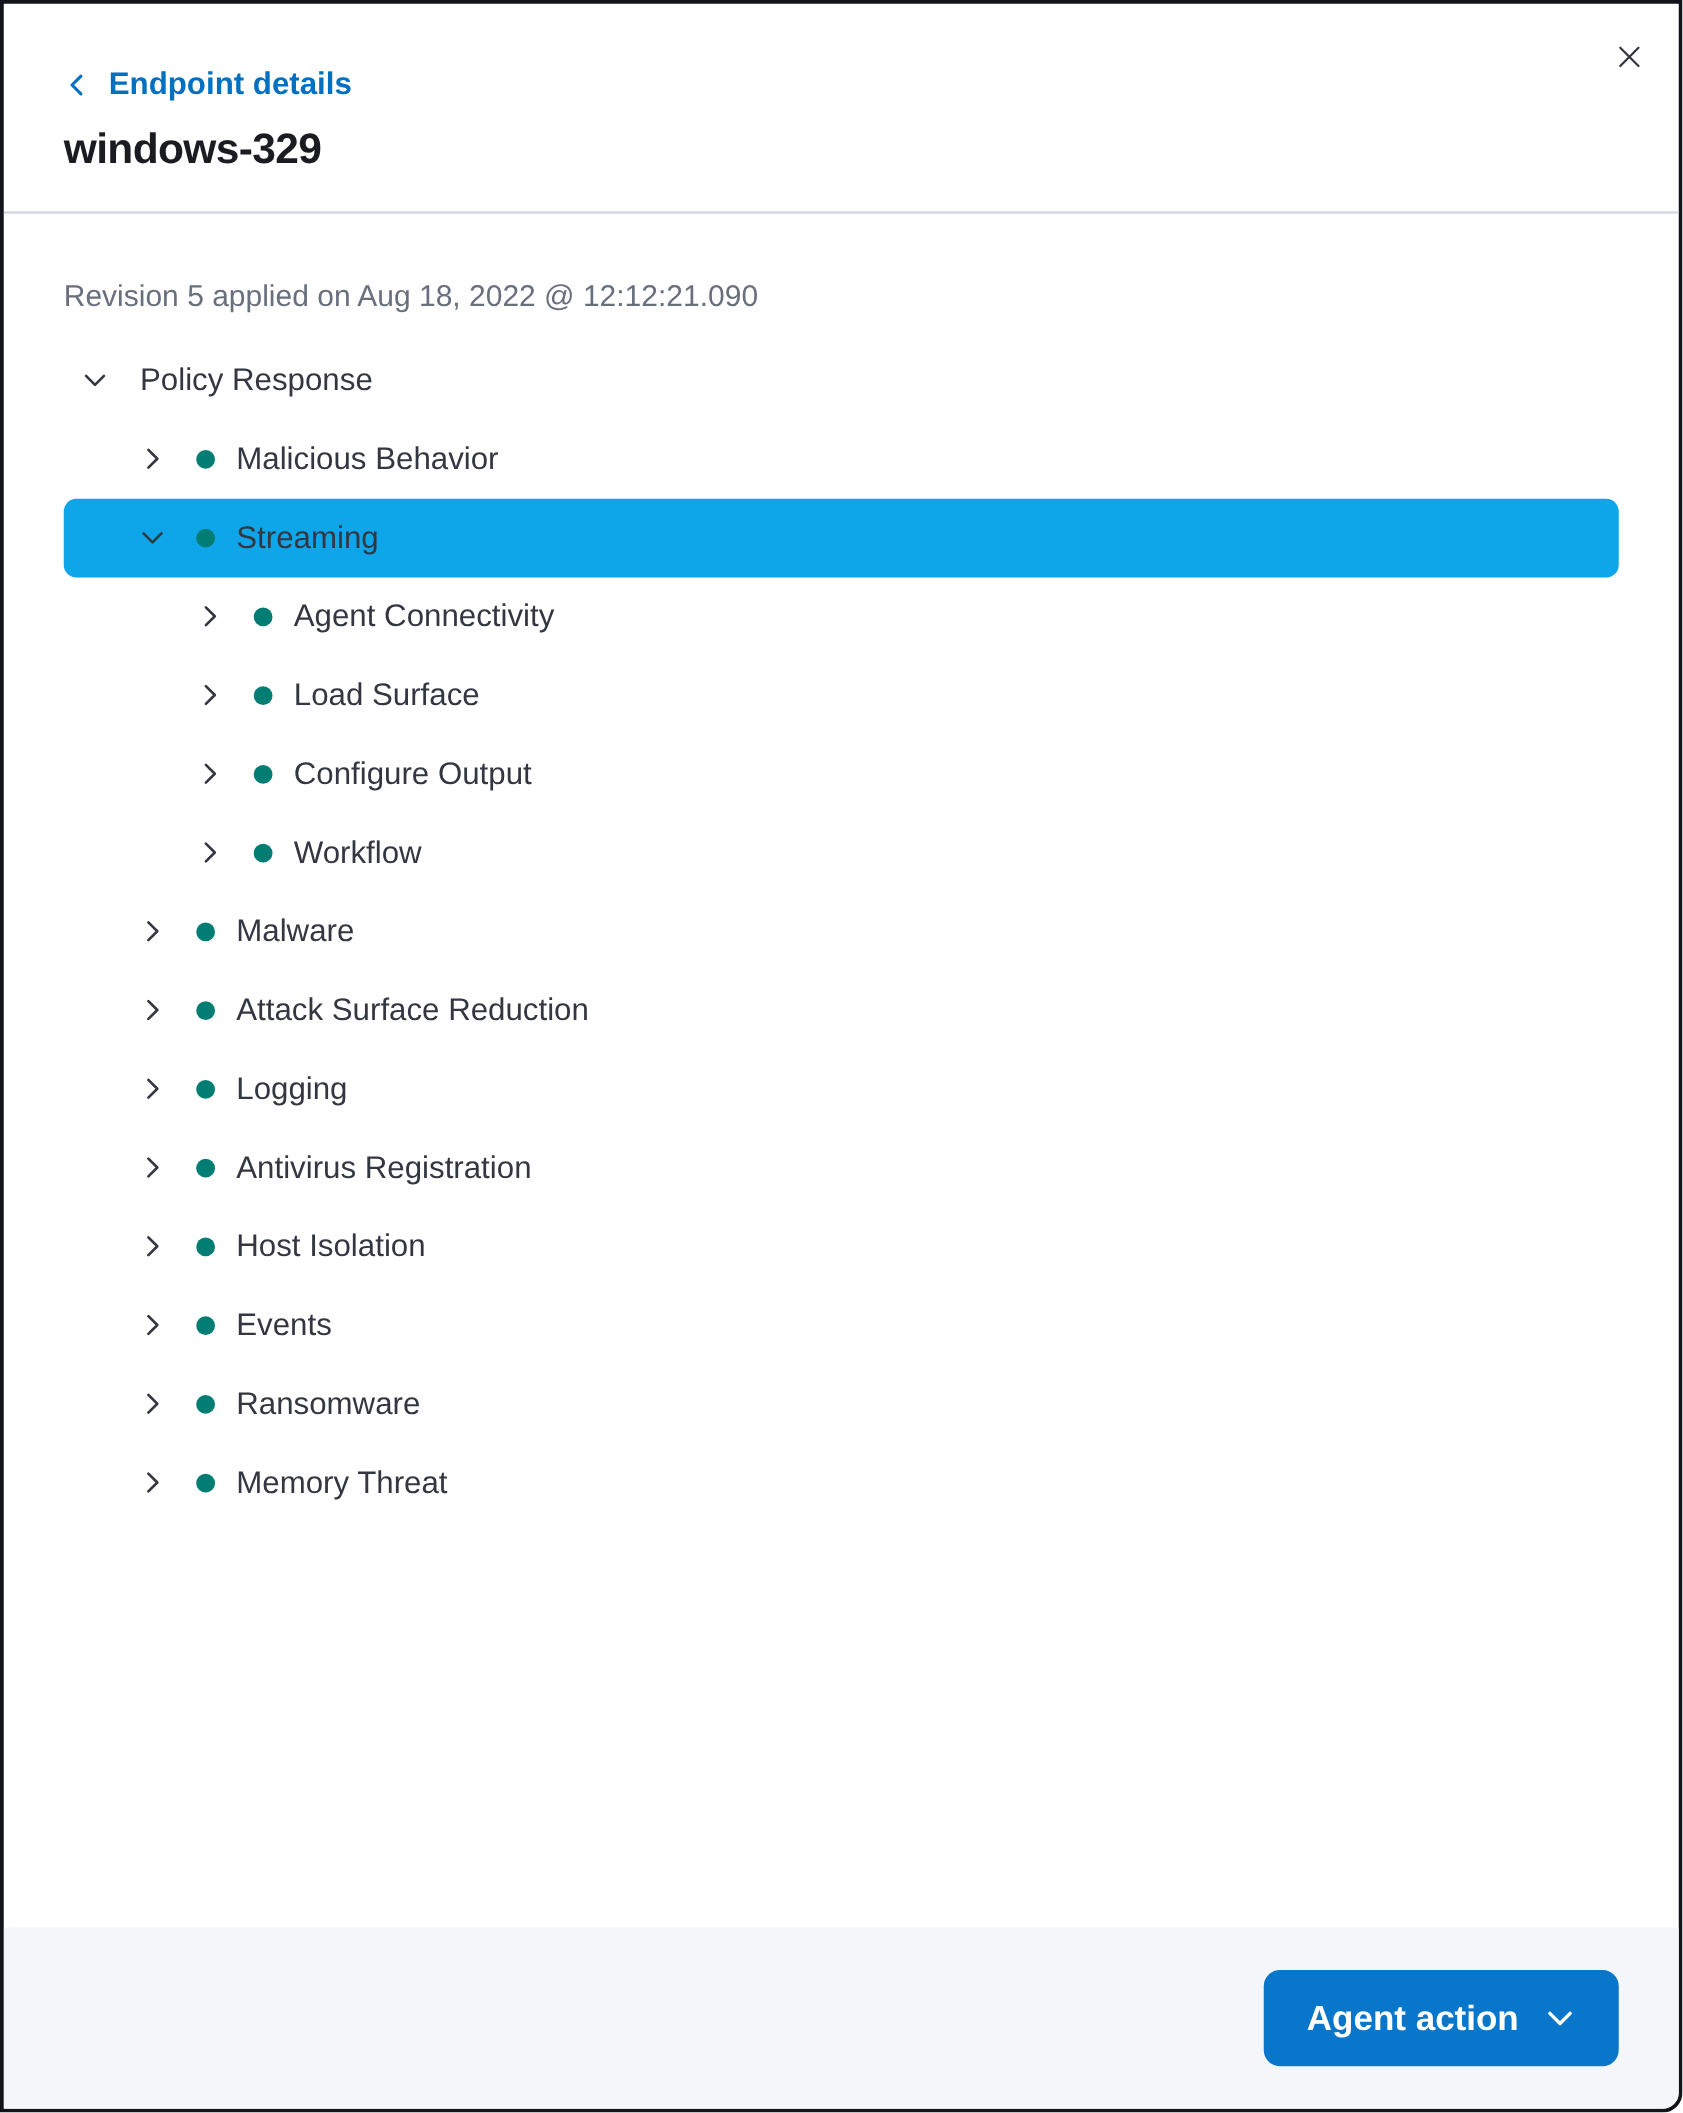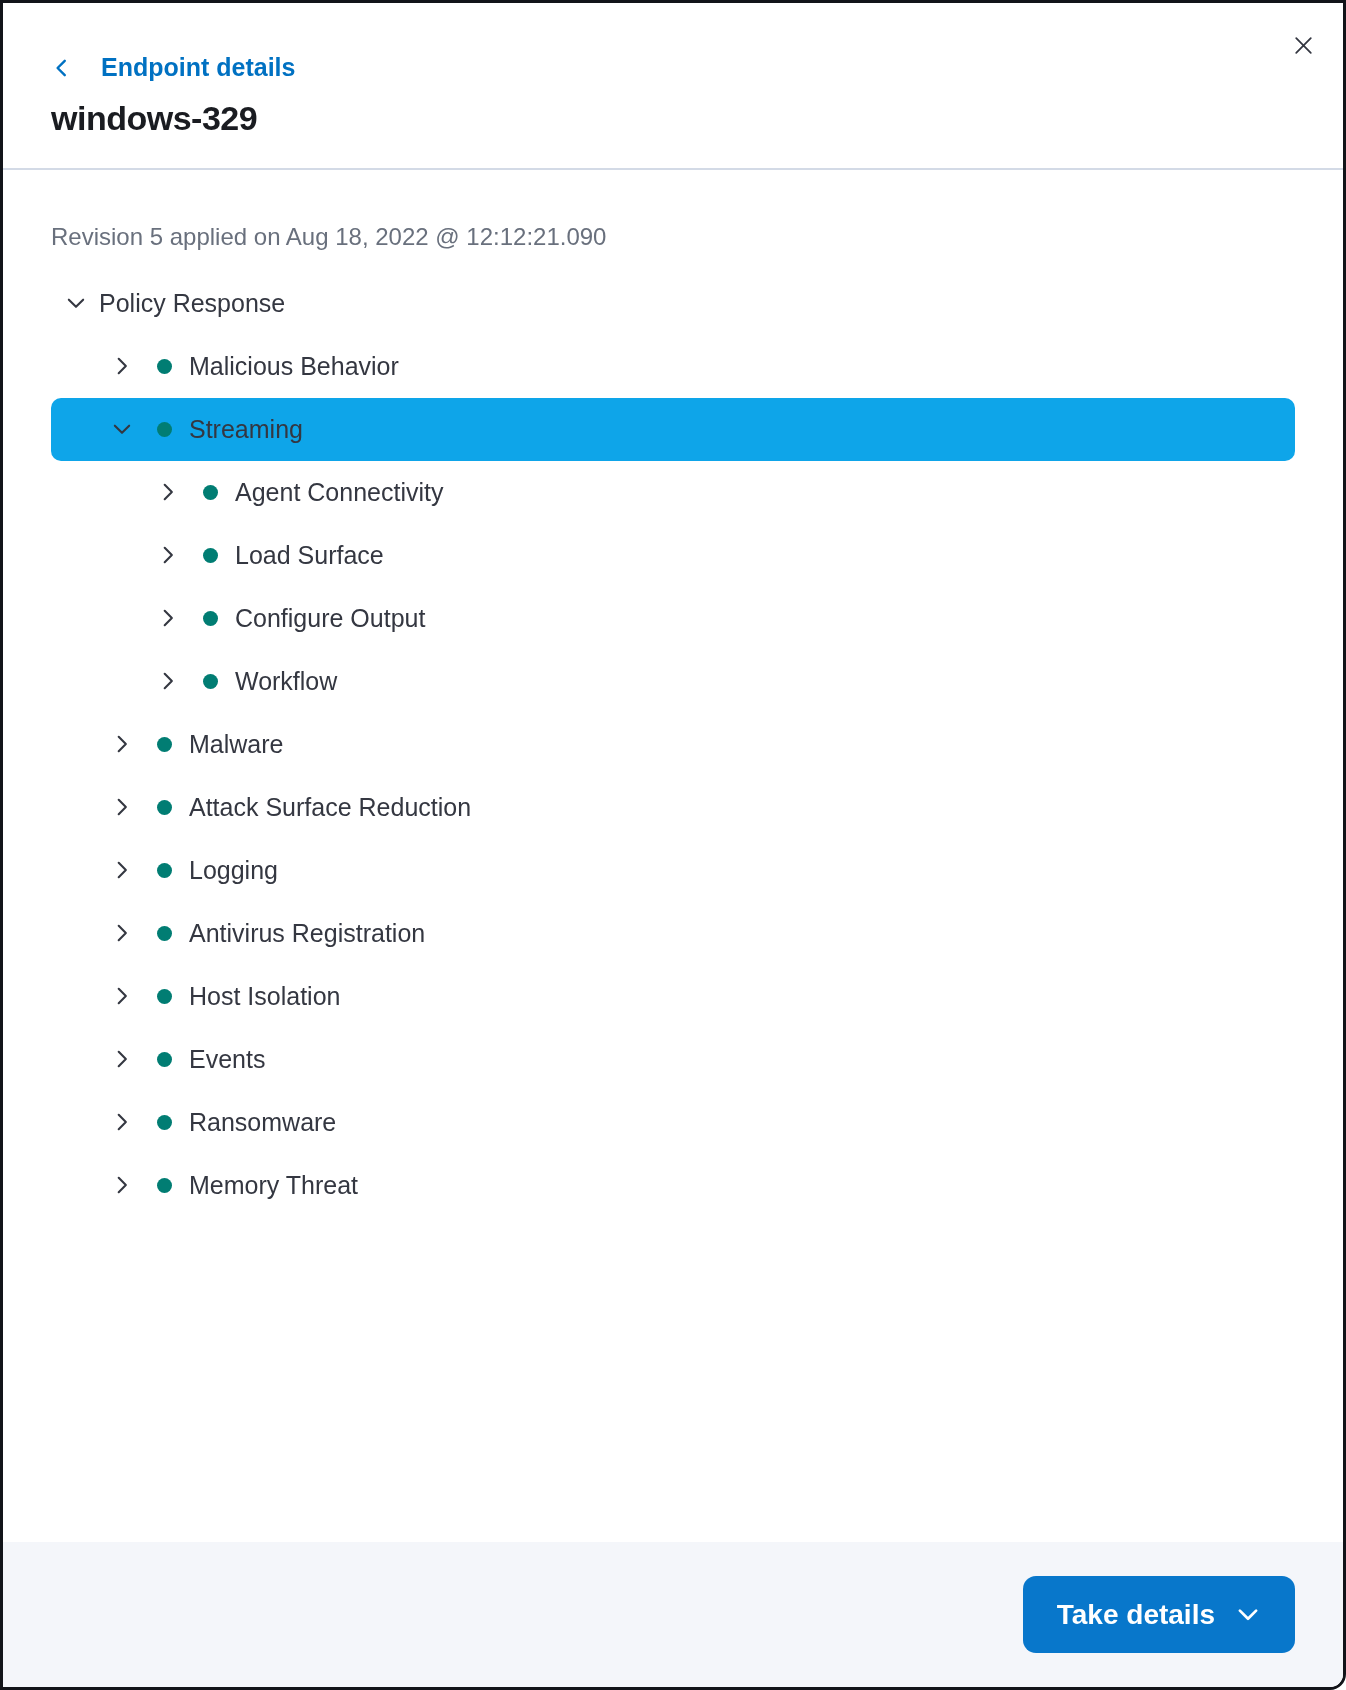--- a/index.html
+++ b/index.html
@@ -37,21 +37,21 @@
     border: none;
     cursor: pointer;
     display: flex;
     align-items: center;
     justify-content: center;
   }
   .close-btn svg { display: block; }
   .back-link {
     display: inline-flex;
     align-items: center;
-    gap: 28px;
+    gap: 14px;
     background: transparent;
     border: none;
     cursor: pointer;
     color: #0071C2;
     font-size: 25px;
     font-weight: 700;
     font-family: inherit;
     padding: 0;
   }
   .back-link svg { display: block; }
@@ -76,21 +76,21 @@
     color: #69707D;
   }
   .tree { margin-top: 20px; }
   .tree-row {
     display: flex;
     align-items: center;
     height: 63px;
     border-radius: 10px;
     cursor: pointer;
   }
-  .tree-row.level0 { padding-left: 14px; }
+  .tree-row.level0 { padding-left: 14px; gap: 13px; }
   .tree-row.level1 { padding-left: 60px; }
   .tree-row.level2 { padding-left: 106px; align-items: center; }
   .tree-row.selected { background: #0ea5e9; }
   .chev {
     width: 22px;
     height: 22px;
     display: inline-flex;
     align-items: center;
     justify-content: center;
     flex: 0 0 auto;
@@ -334,21 +334,21 @@
     </span>
     <span class="dot"></span>
     <span class="tree-label">Memory Threat</span>
   </div>
 </div>
     </div>
   </div>
 
   <div class="flyout-footer">
     <button class="take-action-btn">
-      <span>Take details</span>
+      <span>Agent action</span>
       <span>
         <svg width="26" height="26" viewBox="0 0 24 24">
           <path d="M4.5 8 L12 15.5 L19.5 8" fill="none" stroke="#ffffff" stroke-width="2.5" stroke-linecap="round" stroke-linejoin="round"></path>
         </svg>
       </span>
     </button>
   </div>
 </div>
 
 </body></html>

